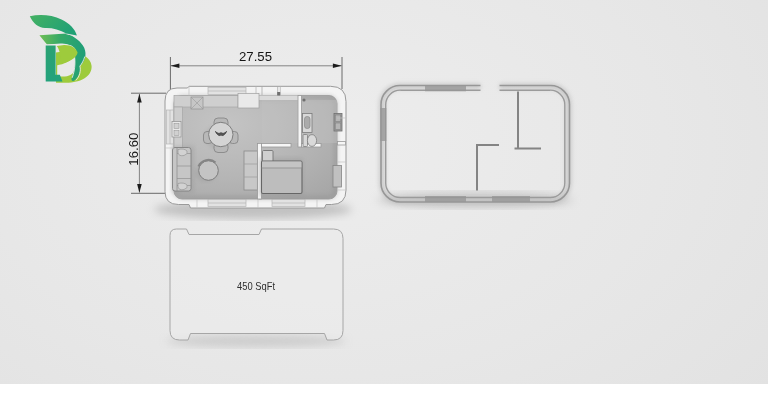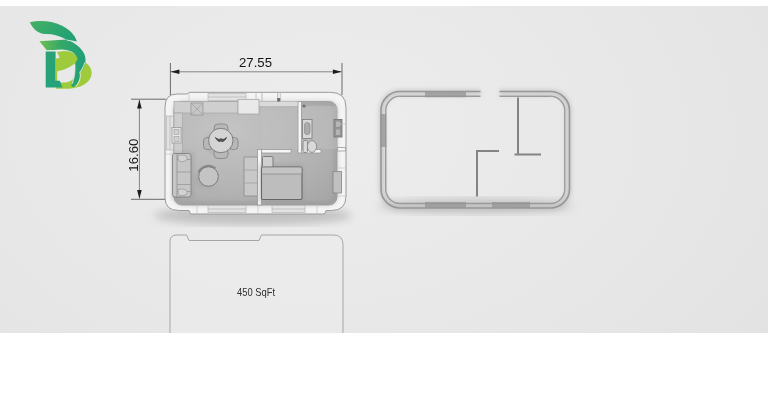--- a/index.html
+++ b/index.html
@@ -1,18 +1,18 @@
 <!DOCTYPE html>
 <html><head>
 <meta charset="utf-8">
 <style>
   html,body{margin:0;padding:0;}
-  #stage{position:relative;width:768px;height:327px;overflow:hidden;
+  #stage{position:relative;width:768px;height:384px;overflow:hidden;
     background:radial-gradient(ellipse 620px 420px at 42% 38%, #ededed 0%, #e7e7e7 55%, #e1e1e1 100%);
-    font-family:"Liberation Sans", sans-serif;margin-top:6px;}
+    font-family:"Liberation Sans", sans-serif;}
 </style>
 </head>
 <body>
 <div id="stage">
 <svg width="768" height="401" viewBox="0 0 768 401" style="position:absolute;left:0;top:0">
 <defs>
   <radialGradient id="floorG" cx="32%" cy="28%" r="95%">
     <stop offset="0%" stop-color="#c4c4c4"></stop>
     <stop offset="55%" stop-color="#b5b5b5"></stop>
     <stop offset="100%" stop-color="#a5a5a5"></stop>

